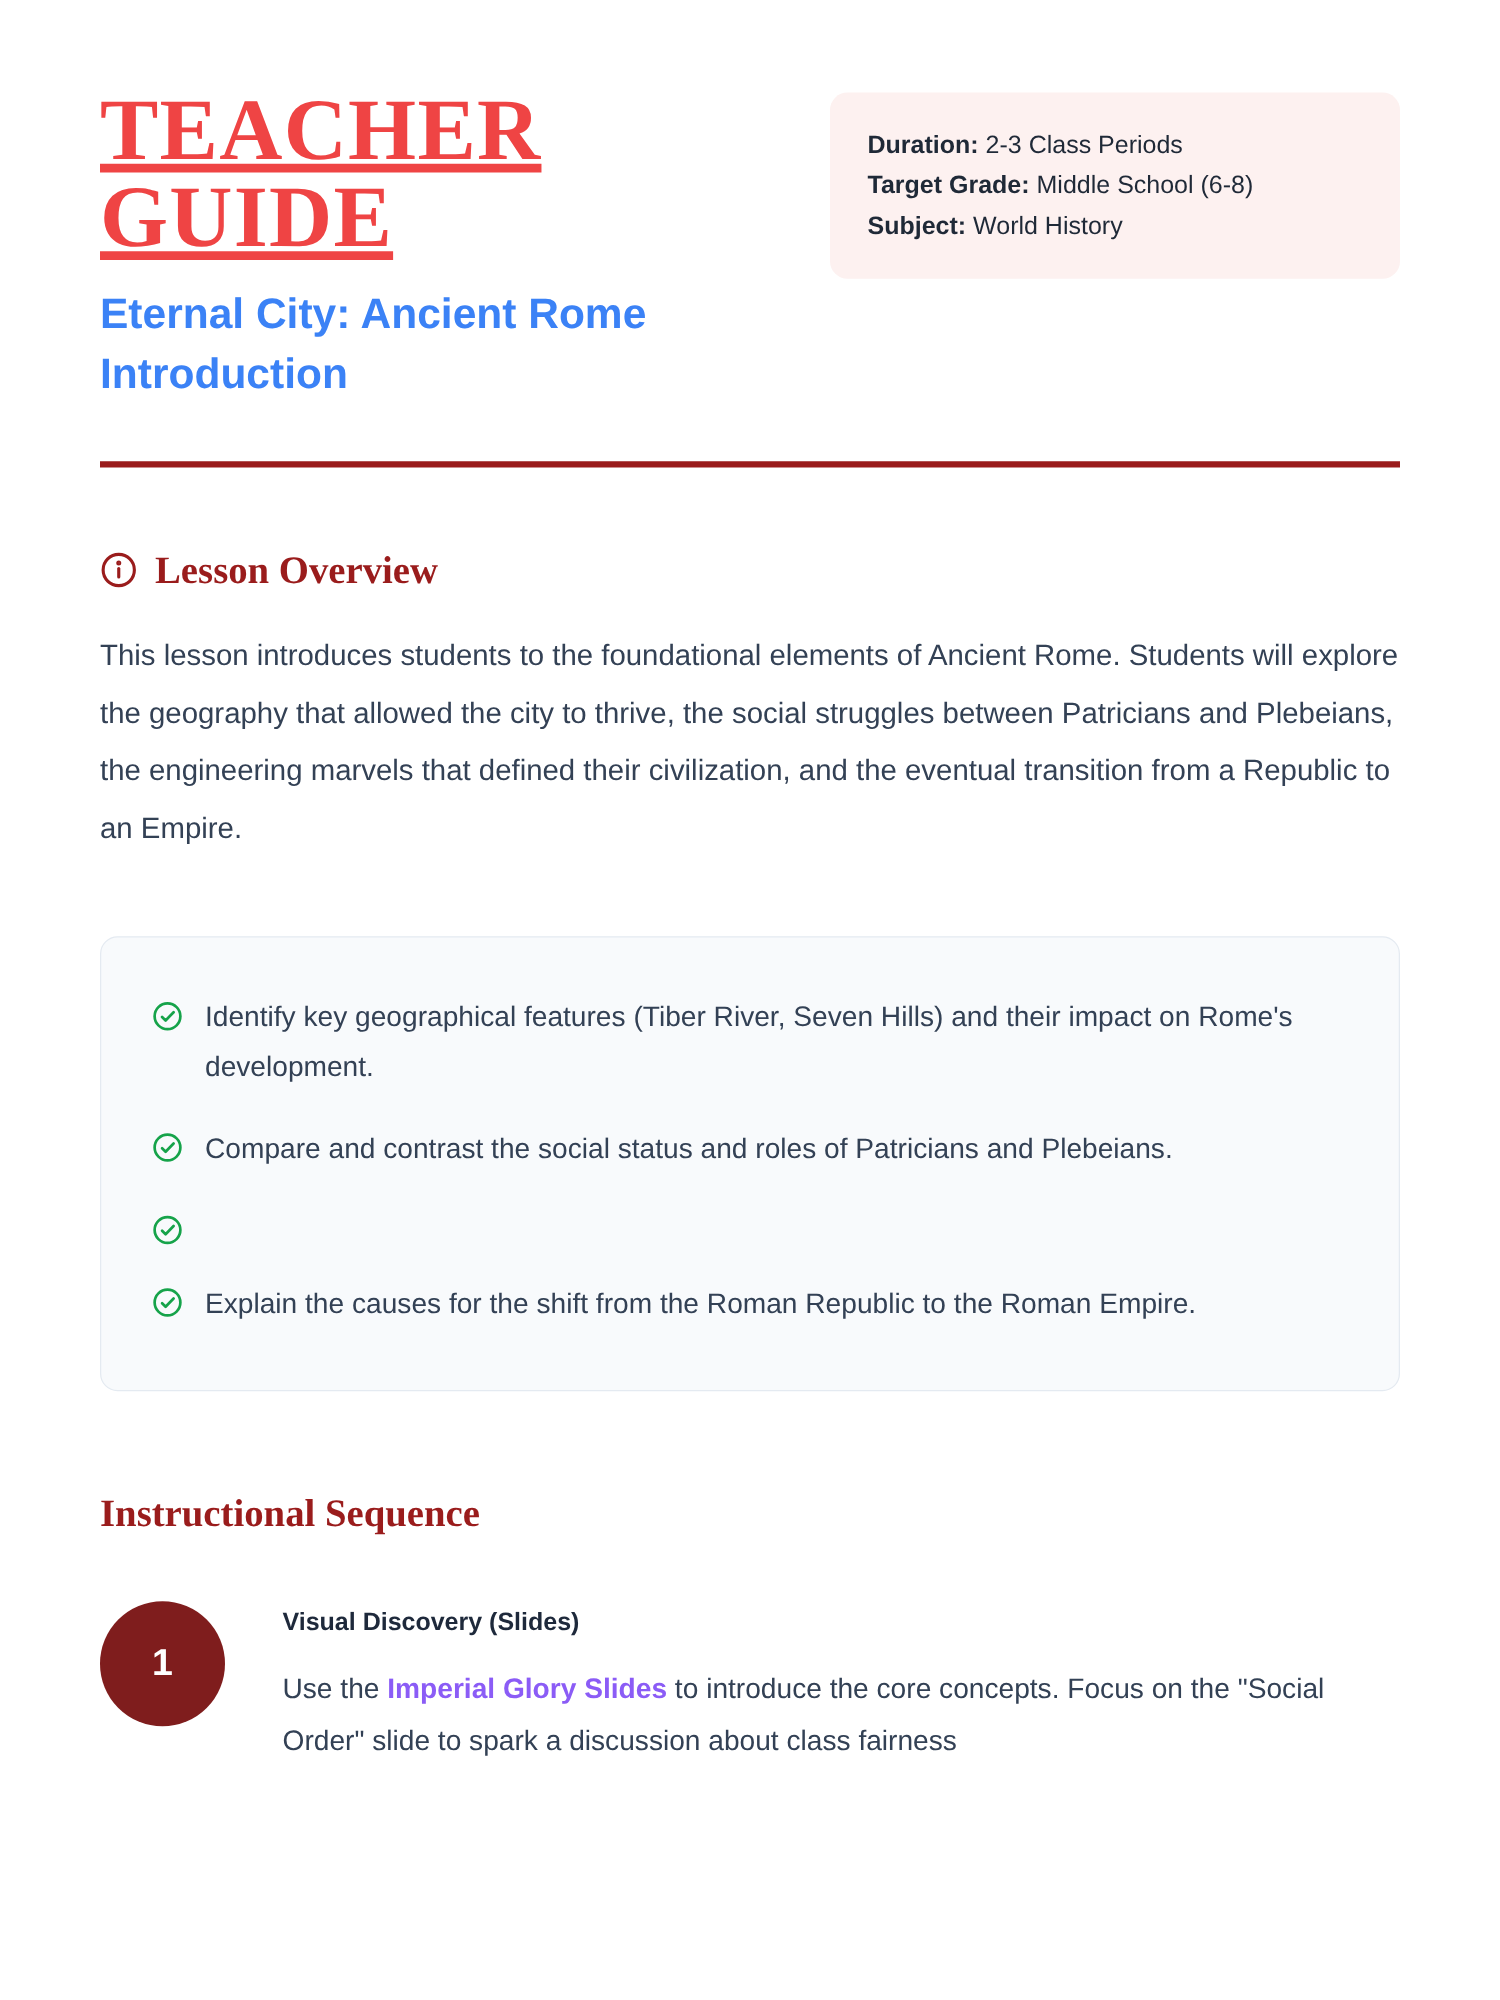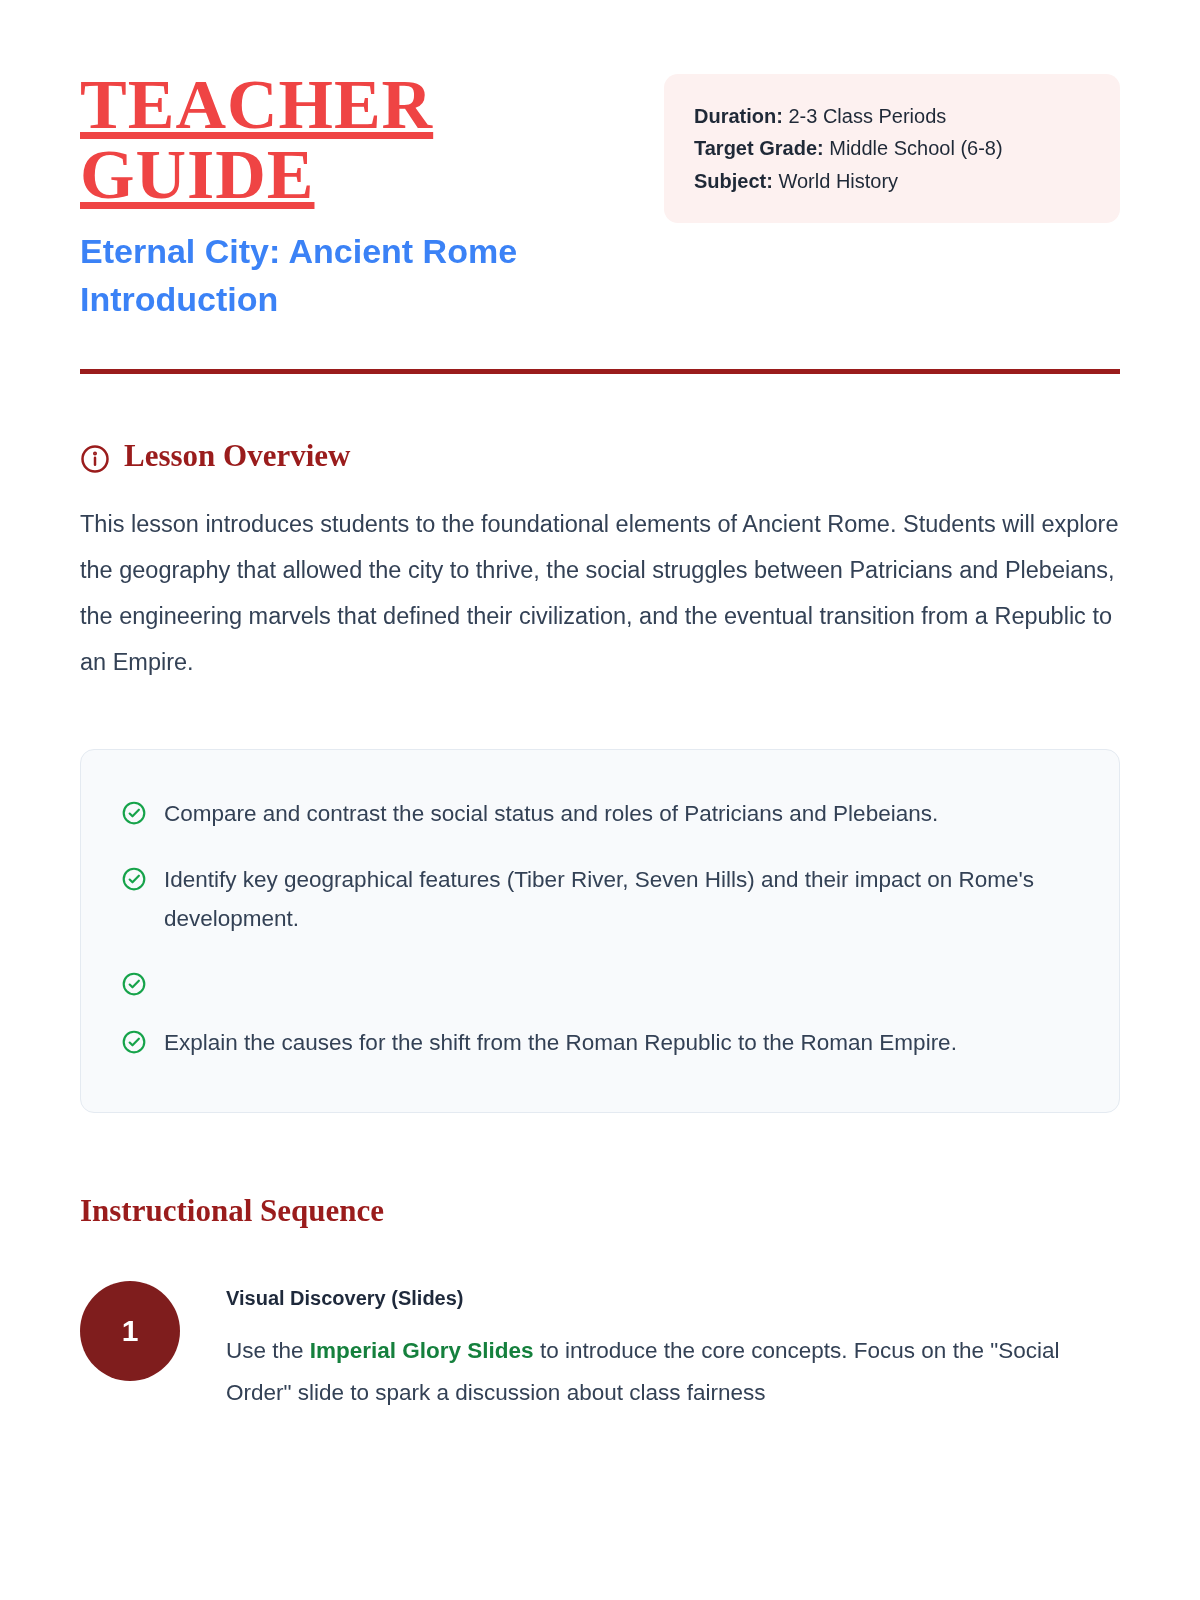--- a/index.html
+++ b/index.html
@@ -54,21 +54,21 @@
   .red-rule {
     margin-top: 46px;
     height: 5px;
     background: #9a1c1c;
     border: none;
   }
 
   
   .section-heading {
     display: flex;
-    align-items: flex-end;
+    align-items: center;
     gap: 14px;
     font-family: "Liberation Serif", "DejaVu Serif", serif;
     font-size: 31px;
     font-weight: 700;
     color: #9a1c1c;
   }
   .section-heading svg { display: block; }
 
   
   .overview { margin-top: 64px; }
@@ -134,21 +134,21 @@
     font-weight: 700;
     color: #1e293b;
     padding-top: 6px;
   }
   .step-body {
     margin-top: 20px;
     font-size: 22.5px;
     line-height: 1.85;
     color: #334155;
   }
-  .step-body strong { font-weight: 700; color: #15803d; }
+  .step-body strong { font-weight: 700; color: #8b5cf6; }
 </style>
 </head>
 <body>
 
 <div class="page">
 
   <div class="header-row">
     <div>
       <div class="kicker">TEACHER GUIDE</div>
       <div class="doc-title">Eternal City: Ancient Rome Introduction</div>
@@ -174,29 +174,29 @@
     <p class="overview-body">This lesson introduces students to the foundational elements of Ancient Rome. Students will explore the geography that allowed the city to thrive, the social struggles between Patricians and Plebeians, the engineering marvels that defined their civilization, and the eventual transition from a Republic to an Empire.</p>
   </div>
 
   <div class="objectives-card">
 
     <div class="objective-item">
       <svg class="check" width="26" height="26" viewBox="0 0 24 24" fill="none" stroke="#16a34a" stroke-width="2" stroke-linecap="round" stroke-linejoin="round">
         <circle cx="12" cy="12" r="9.5"></circle>
           <path d="M8 12.5l2.6 2.6L16.5 9"></path>
       </svg>
+      <span>Identify key geographical features (Tiber River, Seven Hills) and their impact on Rome's development.</span>
+    </div>
+
+    <div class="objective-item">
+      <svg class="check" width="26" height="26" viewBox="0 0 24 24" fill="none" stroke="#16a34a" stroke-width="2" stroke-linecap="round" stroke-linejoin="round">
+        <circle cx="12" cy="12" r="9.5"></circle>
+          <path d="M8 12.5l2.6 2.6L16.5 9"></path>
+      </svg>
       <span>Compare and contrast the social status and roles of Patricians and Plebeians.</span>
-    </div>
-
-    <div class="objective-item">
-      <svg class="check" width="26" height="26" viewBox="0 0 24 24" fill="none" stroke="#16a34a" stroke-width="2" stroke-linecap="round" stroke-linejoin="round">
-        <circle cx="12" cy="12" r="9.5"></circle>
-          <path d="M8 12.5l2.6 2.6L16.5 9"></path>
-      </svg>
-      <span>Identify key geographical features (Tiber River, Seven Hills) and their impact on Rome's development.</span>
     </div>
 
     <div class="objective-item">
       <svg class="check" width="26" height="26" viewBox="0 0 24 24" fill="none" stroke="#16a34a" stroke-width="2" stroke-linecap="round" stroke-linejoin="round">
         <circle cx="12" cy="12" r="9.5"></circle>
           <path d="M8 12.5l2.6 2.6L16.5 9"></path>
       </svg>
     </div>
 
     <div class="objective-item">

